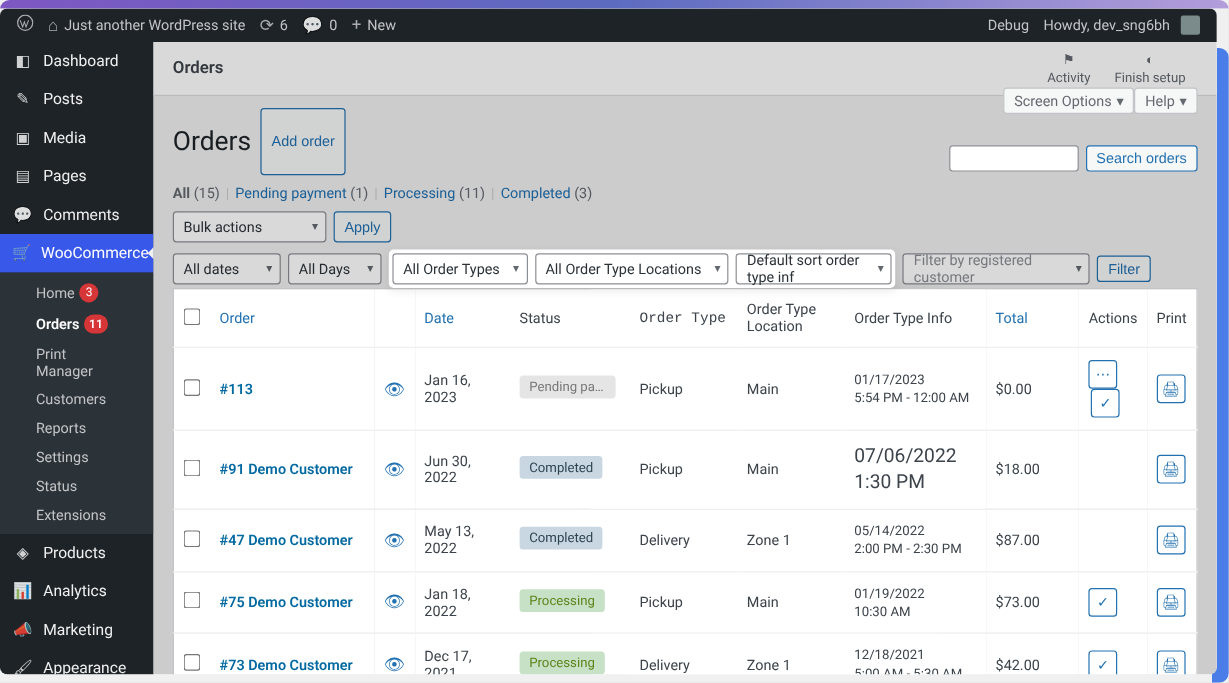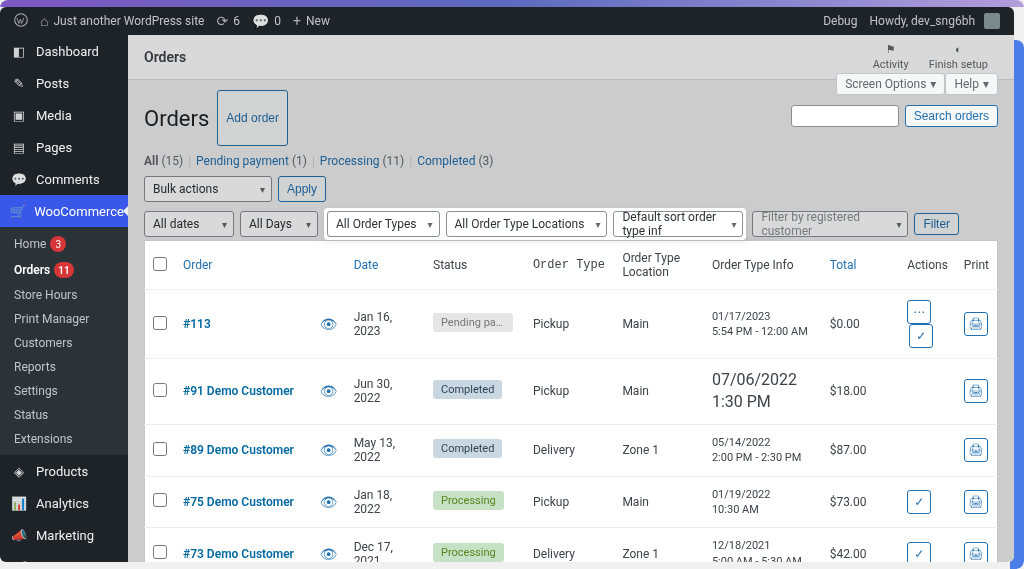--- a/index.html
+++ b/index.html
@@ -15,21 +15,21 @@
 .adminbar .ab-icon { font-size: 14px; opacity: .85; }
 .adminbar .spacer { flex: 1; }
 .adminbar .avatar { width: 16px; height: 16px; background: #7b8a8b; border-radius: 2px; margin-left: 4px; }
 
 
 .sidebar { position: absolute; top: 28px; left: 0; bottom: 0; width: 128px; background: #1d2327; color: #f0f0f1; font-size: 13px; overflow: hidden; }
 .menu-item { display: flex; align-items: center; gap: 8px; padding: 7px 10px; color: #f0f0f1; cursor: pointer; }
 .menu-icon { width: 18px; height: 18px; display: flex; align-items: center; justify-content: center; opacity: .85; }
 .menu-item.current { background: #3858e9; color: #fff; position: relative; }
 .menu-item.current::after { content: ''; position: absolute; right: -1px; top: 50%; transform: translateY(-50%); border: 6px solid transparent; border-right-color: #f0f0f1; }
-.submenu { background: #2c3338; padding: 4px 0; }
+.submenu { background: #2c3338; padding: 4px 16px; }
 .submenu .sub-item { padding: 5px 10px 5px 14px; font-size: 12px; color: #c3c4c7; cursor: pointer; display: flex; align-items: center; gap: 4px; }
 .submenu .sub-item.active { color: #fff; font-weight: 600; }
 .badge { display: inline-flex; align-items: center; justify-content: center; min-width: 16px; height: 16px; background: #d63638; color: #fff; border-radius: 8px; font-size: 10px; padding: 0 4px; }
 
 
 .content { position: absolute; top: 28px; left: 128px; right: 0; bottom: 0; background: #f0f0f1; overflow: hidden; }
 .dimmer { position: absolute; inset: 0; background: rgba(0,0,0,.15); pointer-events: none; z-index: 1; }
 .page-header { display: flex; align-items: center; padding: 8px 16px; border-bottom: 1px solid #dcdcde; background: #fff; }
 .page-header .crumb { font-size: 14px; font-weight: 600; color: #3c434a; }
 .page-header .spacer { flex: 1; }
@@ -39,21 +39,21 @@
 .heading-row { display: flex; align-items: center; gap: 8px; margin-bottom: 8px; }
 .heading-row h1 { font-size: 22px; font-weight: 400; color: #1d2327; }
 .page-action { border: 1px solid #2271b1; color: #2271b1; background: #f6f7f7; padding: 20px 8px; border-radius: 3px; font-size: 12px; cursor: pointer; }
 .right-opts { position: absolute; top: 38px; right: 16px; display: flex; gap: 0; z-index: 2; }
 .opt-btn { border: 1px solid #c3c4c7; background: #f6f7f7; color: #646970; padding: 3px 8px; border-radius: 3px; font-size: 12px; cursor: pointer; display: flex; align-items: center; gap: 4px; }
 
 .subsubsub { font-size: 12px; color: #646970; margin-bottom: 8px; }
 .subsubsub a { color: #2271b1; text-decoration: none; cursor: pointer; }
 .subsubsub .sep { color: #ccc; margin: 0 2px; }
 
-.search-row { position: absolute; top: 70px; right: 16px; display: flex; gap: 6px; z-index: 2; }
+.search-row { position: absolute; top: 86px; right: 16px; display: flex; gap: 6px; z-index: 2; }
 .search-row input { width: 108px; border: 1px solid #8c8f94; padding: 2px 4px; border-radius: 3px; font-size: 12px; }
 .btn { border: 1px solid #2271b1; color: #2271b1; background: #f6f7f7; padding: 3px 8px; border-radius: 3px; font-size: 12px; cursor: pointer; }
 
 .filters { display: flex; gap: 6px; margin-bottom: 6px; flex-wrap: wrap; }
 .filters select, .filters .sel { border: 1px solid #8c8f94; background: #fff; color: #2c3338; padding: 3px 22px 3px 8px; border-radius: 3px; font-size: 12px; height: 26px; appearance: none; position: relative; display: inline-flex; align-items: center; }
 .filters .sel::after { content: '▾'; position: absolute; right: 6px; color: #646970; font-size: 10px; }
 .filters-row2 { display: flex; gap: 6px; align-items: center; margin-bottom: 0; }
 .highlighted-wrap { background: #fff; padding: 3px; border-radius: 4px; display: inline-flex; gap: 6px; position: relative; z-index: 3; box-shadow: 0 2px 8px rgba(0,0,0,.08); }
 
 
@@ -155,23 +155,20 @@
             <span>WooCommerce</span>
           </div>
           <div class="submenu">
             <div class="sub-item">
               <span>Home</span>
               <span class="badge">3</span>
             </div>
             <div class="sub-item active">
               <span>Orders</span>
               <span class="badge">11</span>
-            </div>
-            <div class="sub-item">
-              <span>Store Hours</span>
             </div>
             <div class="sub-item">
               <span>Print Manager</span>
             </div>
             <div class="sub-item">
               <span>Customers</span>
             </div>
             <div class="sub-item">
               <span>Reports</span>
             </div>
@@ -319,21 +316,21 @@
     <td style="background:#fff;font-size:16px;line-height:1.4">
                     <div>07/06/2022</div>
                     <div>1:30 PM</div>
                   </td>
     <td>$18.00</td>
     <td></td>
     <td><span class="icon-btn">🖨</span></td>
                 </tr>
                 <tr>
     <td class="cb"><input type="checkbox" class="checkbox" style=""></td>
-    <td><a class="order-link">#89 Demo Customer</a></td>
+    <td><a class="order-link">#47 Demo Customer</a></td>
     <td><span class="eye">👁</span></td>
     <td>May 13, 2022</td>
     <td><span class="status-pill status-completed">Completed</span></td>
     <td style="background:#fff">Delivery</td>
     <td style="background:#fff">Zone 1</td>
     <td style="background:#fff;font-size:11px;line-height:1.4">
                     <div>05/14/2022</div>
                     <div>2:00 PM - 2:30 PM</div>
                   </td>
     <td>$87.00</td>

